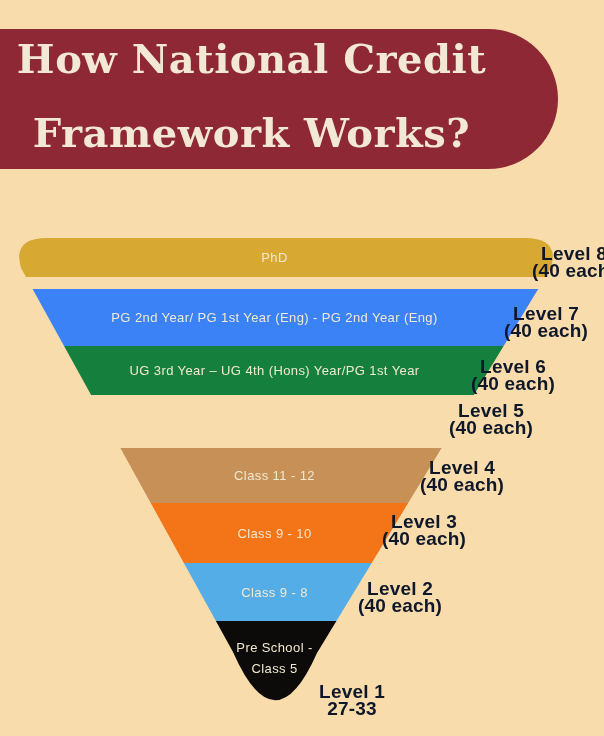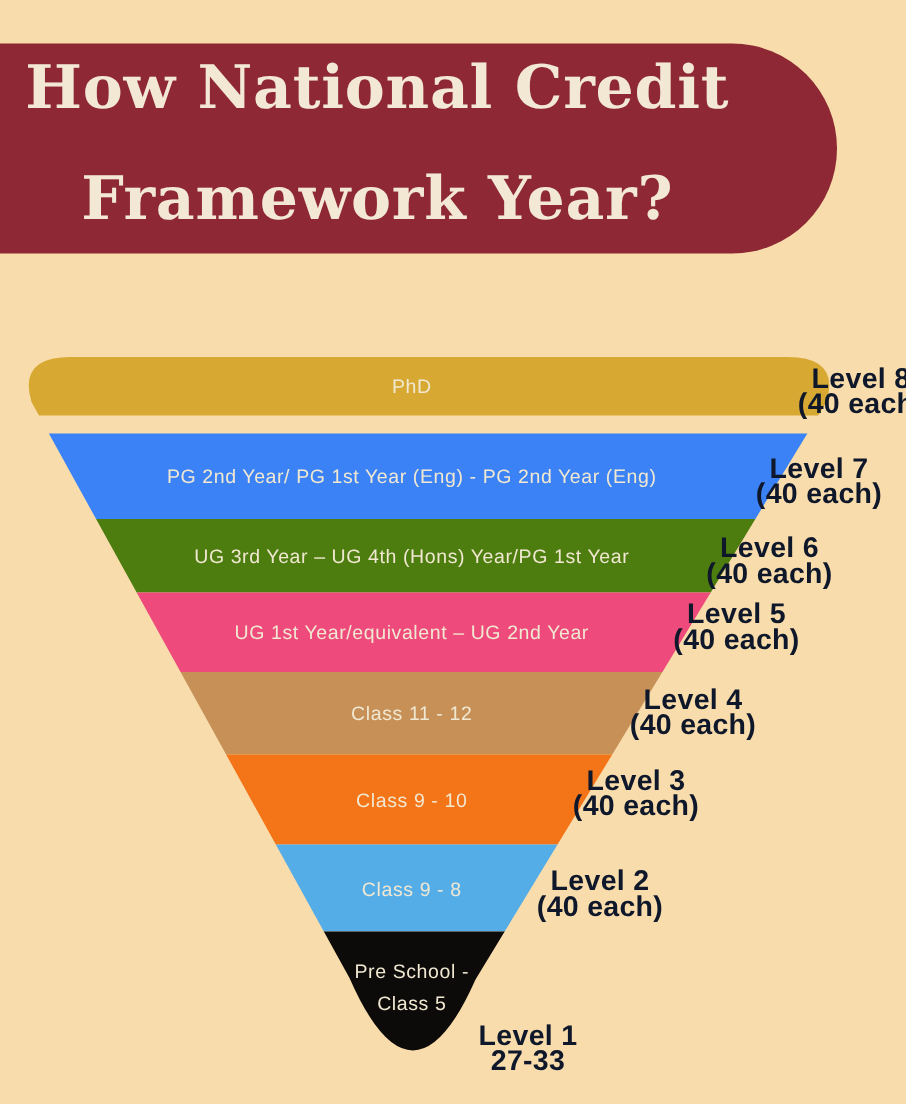--- a/index.html
+++ b/index.html
@@ -57,35 +57,32 @@
     font-weight:700;
     letter-spacing:0.2px;
     white-space:nowrap;
   }
 </style>
 </head>
 <body style="background: rgb(248, 220, 171);">
 
 <header class="banner" style="background: rgb(142, 40, 52);">
   <div class="line" style="color: rgb(242, 232, 211);">How National Credit</div>
-  <div class="line" style="color: rgb(242, 232, 211);">Framework Year?</div>
+  <div class="line" style="color: rgb(242, 232, 211);">Framework Works?</div>
 </header>
 
 <div class="funnel">
     <div class="band" style="top: 0px; height: 39px; background: rgb(215, 169, 51);">
       <div class="band-label">PhD</div>
     </div>
     <div class="band" style="top: 51px; height: 57px; background: #3b82f6;">
       <div class="band-label">PG 2nd Year/ PG 1st Year (Eng) - PG 2nd Year (Eng)</div>
     </div>
-    <div class="band" style="top: 108px; height: 49px; background: #4d7c0f;">
+    <div class="band" style="top: 108px; height: 49px; background: #15803d;">
       <div class="band-label">UG 3rd Year – UG 4th (Hons) Year/PG 1st Year</div>
-    </div>
-    <div class="band" style="top: 157px; height: 53px; background: rgb(238, 74, 124);">
-      <div class="band-label">UG 1st Year/equivalent – UG 2nd Year</div>
     </div>
     <div class="band" style="top: 210px; height: 55px; background: rgb(198, 144, 87);">
       <div class="band-label">Class 11 - 12</div>
     </div>
     <div class="band" style="top: 265px; height: 60px; background: rgb(244, 116, 24);">
       <div class="band-label">Class 9 - 10</div>
     </div>
     <div class="band" style="top: 325px; height: 58px; background: rgb(85, 173, 232);">
       <div class="band-label">Class 9 - 8</div>
     </div>

